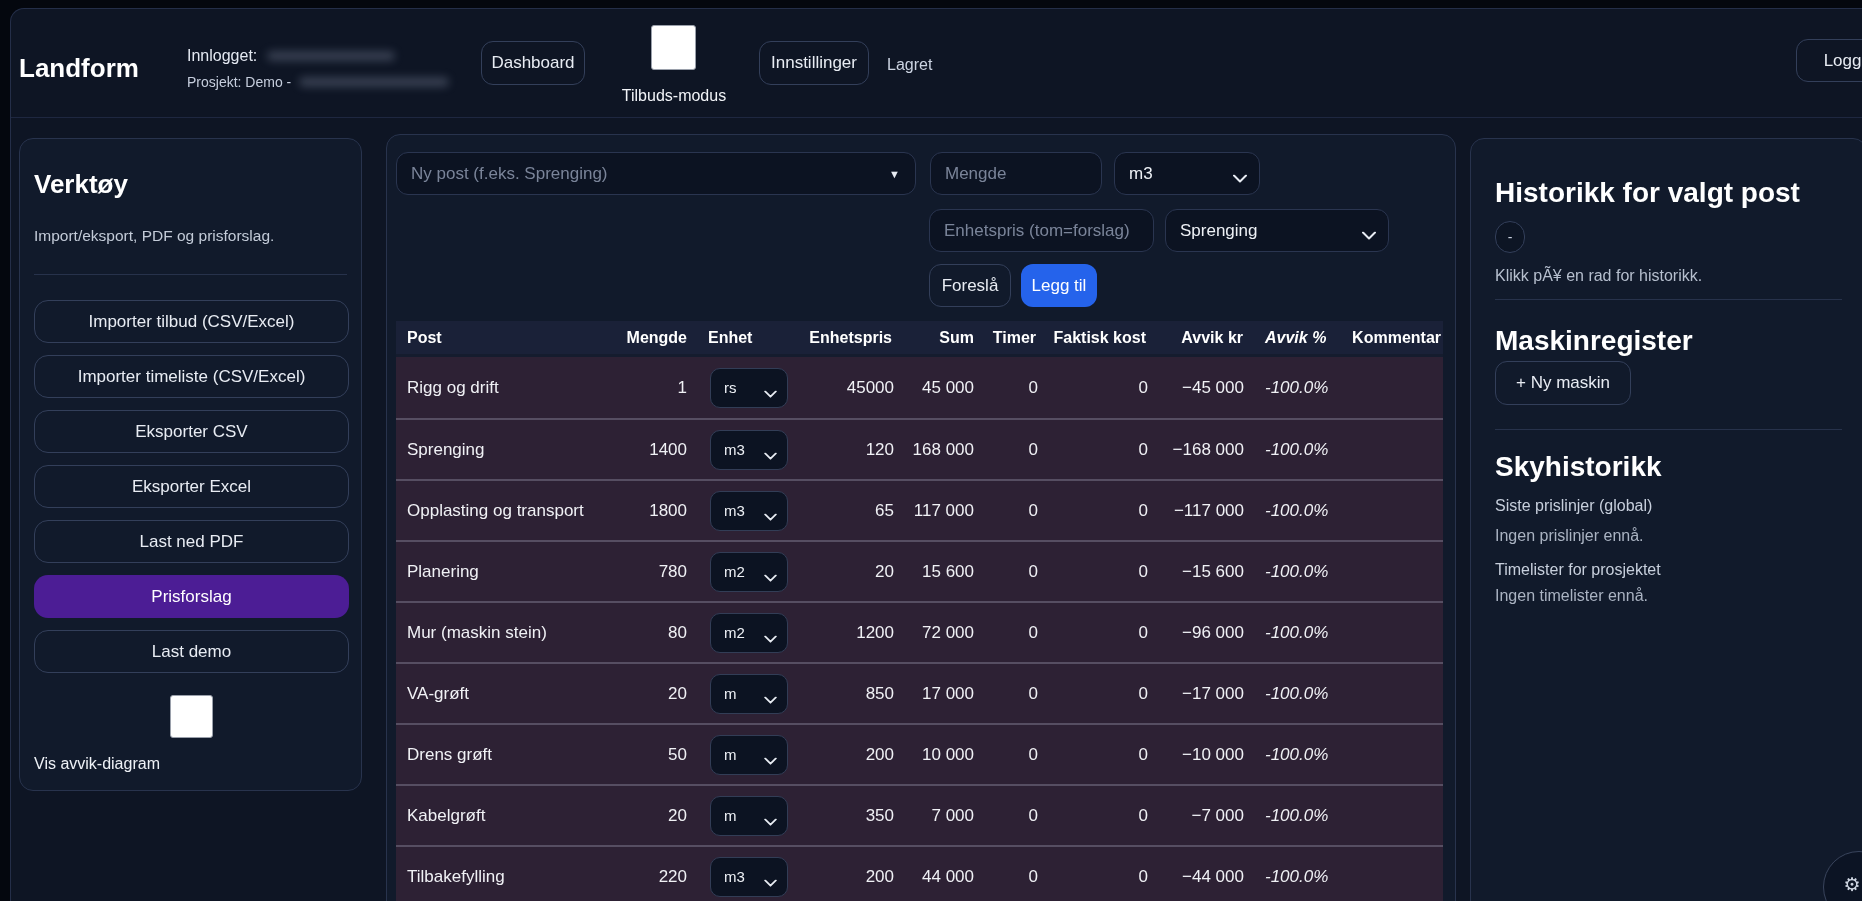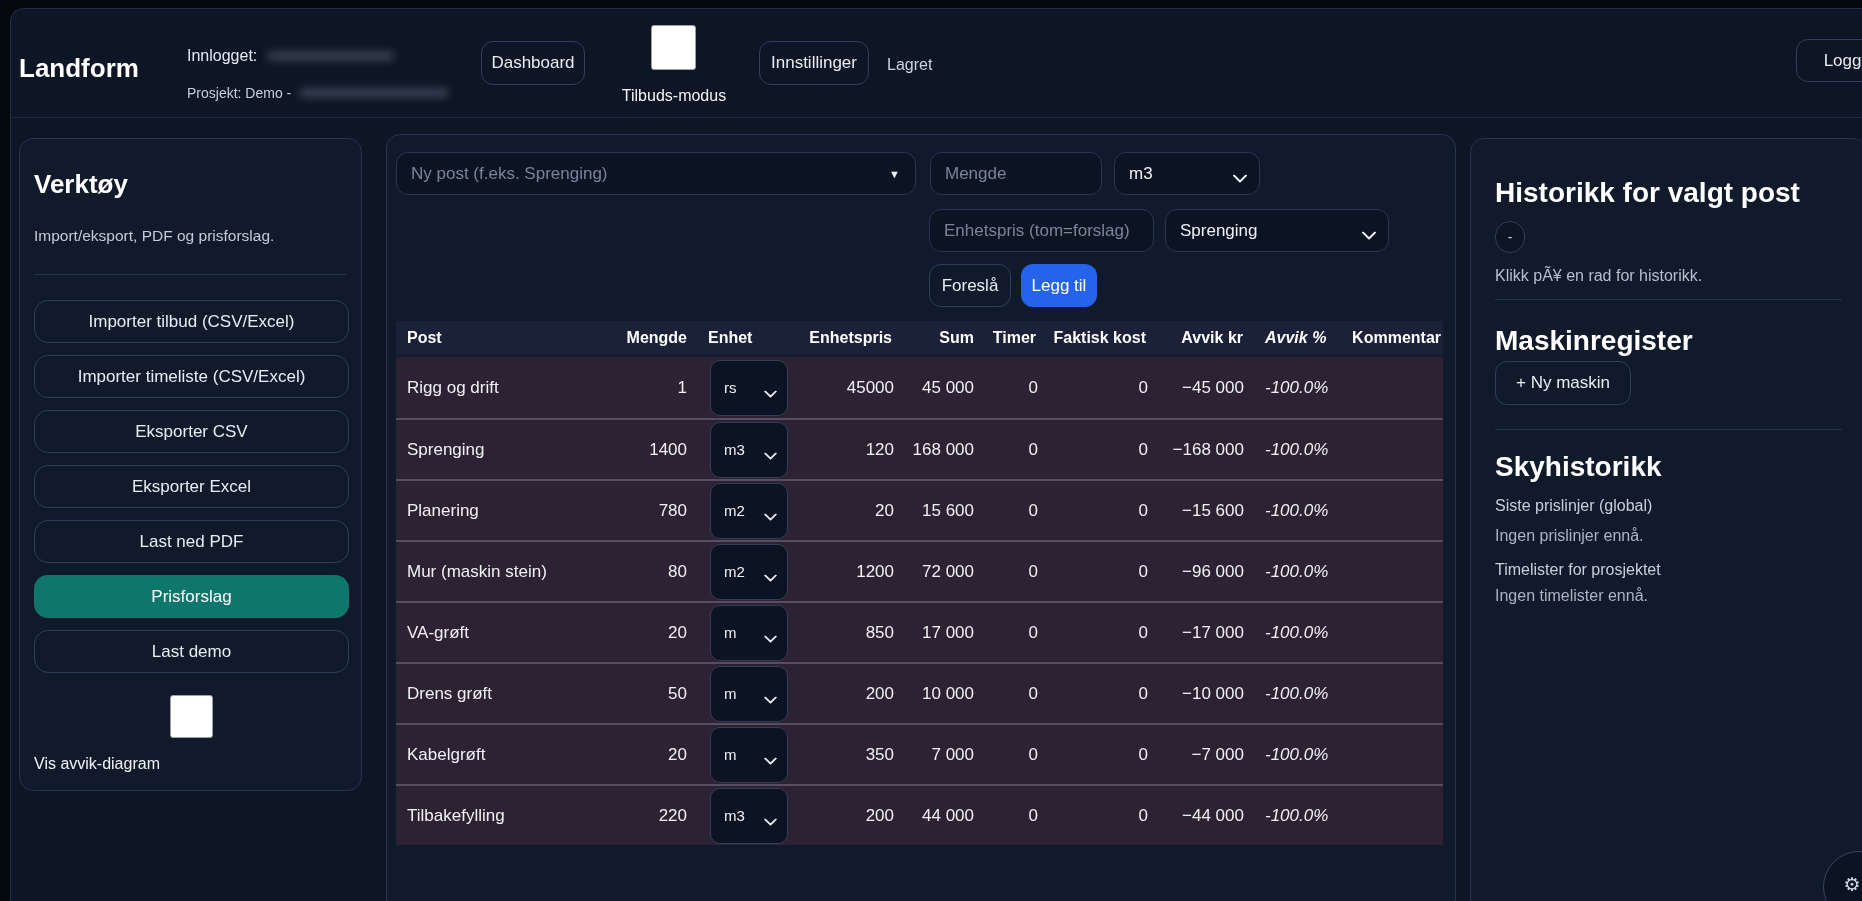--- a/index.html
+++ b/index.html
@@ -8,21 +8,21 @@
   .app { position:absolute; left:10px; top:8px; width:1900px; height:960px;
     background:#0e1524; border-top:1px solid #242e48; border-left:1px solid #242e48;
     border-top-left-radius:14px; }
 
   
   .header { position:absolute; left:0; top:0; width:100%; height:109px;
     border-bottom:1px solid #1e2740; }
   .brand { position:absolute; left:8px; top:44px; font-size:26px; font-weight:600; color:#fff; }
   .login-block { position:absolute; left:176px; top:38px; }
   .login-line1 { font-size:16px; color:#e4e9f2; display:flex; align-items:center; gap:10px; }
-  .login-line2 { font-size:14px; color:#c6cedd; margin-top:20px; display:flex; align-items:center; gap:8px; }
+  .login-line2 { font-size:14px; color:#c6cedd; margin-top:9px; display:flex; align-items:center; gap:8px; }
   .redact { display:inline-block; height:10px; border-radius:5px;
     background:rgba(160,172,196,0.28); filter:blur(4px); }
   .btn { display:flex; align-items:center; justify-content:center;
     background:transparent; border:1px solid #333f5a; border-radius:12px;
     color:#e8ecf3; font-size:17px; cursor:pointer;
     font-family:"Liberation Sans","DejaVu Sans",sans-serif; }
   .hdr-btn { position:absolute; top:32px; height:44px; }
   .dashboard-btn { left:470px; width:104px; }
   .innstillinger-btn { left:748px; width:110px; }
   .loggut-btn { left:1785px; width:112px; top:30px; height:43px; }
@@ -37,21 +37,21 @@
   .sidebar { left:8px; top:129px; width:343px; height:653px; }
   .main    { left:375px; top:125px; width:1070px; height:800px; }
   .rightp  { left:1459px; top:129px; width:397px; height:800px; }
 
   
   .sb-title { position:absolute; left:14px; top:30px; font-size:26px; font-weight:700; color:#fff; }
   .sb-desc  { position:absolute; left:14px; top:88px; font-size:15.5px; color:#c3cbd8; }
   .divider  { position:absolute; height:1px; background:#27324b; }
   .sb-div   { left:14px; right:14px; top:135px; }
   .sb-btn { position:absolute; left:14px; width:315px; height:43px; border-radius:14px; }
-  .sb-btn.active { background:#0f766e; border:none; color:#fff; }
+  .sb-btn.active { background:#4c1d95; border:none; color:#fff; }
   .sb-check { position:absolute; left:150px; top:556px; width:43px; height:43px; }
   .sb-checklabel { position:absolute; left:14px; top:616px; font-size:16px; color:#eef1f6; }
 
   
   .input, .selectwrap select {
     background:#0c1322; border:1px solid #2a3550; border-radius:12px;
     color:#eef1f6; font-size:17px; padding:0 14px; outline:none;
     font-family:"Liberation Sans","DejaVu Sans",sans-serif; }
   .input::placeholder { color:#7a8499; }
   .selectwrap { position:absolute;border-radius:21px; }
@@ -76,21 +76,21 @@
   .costtable { position:absolute; left:9px; top:186px; width:1047px;
     border-collapse:separate; border-spacing:0; table-layout:fixed; }
   .costtable th { background:#1a2138; color:#fff; font-weight:700; font-size:16px;
     height:36px; border-bottom:3px solid #151c2e; white-space:nowrap; }
   .costtable td { background:#2d2134; color:#f0f1f5; font-size:17px; height:61px;
     white-space:nowrap; overflow:hidden; }
   .costtable tr + tr td { border-top:2px solid #564e62; }
   .al { text-align:left; padding-left:11px; }
   .ar { text-align:right; padding-right:4px; }
   .unitcell .selectwrap { position:relative; display:inline-block; margin-left:18px;
-    width:78px; height:56px; vertical-align:middle; }
+    width:78px; height:40px; vertical-align:middle; }
   .unitcell select { font-size:15px; border-radius:10px; border-color:#323d56; padding-left:13px; }
   .pctcell { text-align:left; padding-left:18px;font-style:italic; }
 
   
   .rp-title { position:absolute; left:24px; font-size:28px; font-weight:700; color:#fff; }
   .rp-pill { position:absolute; left:24px; top:82px; width:30px; height:32px;
     border:1px solid #333f5a; border-radius:16px; background:#0d1524;
     display:flex; align-items:center; justify-content:center; font-size:14px; color:#c9d1df; }
   .rp-text { position:absolute; left:24px; font-size:16px; color:#b6bfce; }
   .rp-div { left:24px; right:24px; }
@@ -239,20 +239,41 @@
     </td>
     <td class="ar" style="padding-right:2px">120</td>
     <td class="ar">168 000</td>
     <td class="ar" style="padding-right:2px">0</td>
     <td class="ar" style="padding-right:2px">0</td>
     <td class="ar" style="padding-right:3px">−168 000</td>
     <td class="pctcell">-100.0%</td>
     <td></td>
   </tr>
 
+  <tr>
+    <td class="al">Opplasting og transport</td>
+    <td class="ar" style="padding-right:5px">1800</td>
+    <td class="unitcell">
+      <span class="selectwrap">
+        <select><option>m3</option></select>
+        <span class="chev" style="right:10px">
+          <svg width="13" height="8" viewBox="0 0 14 9">
+                    <path d="M1 1l6 6 6-6" stroke="#e8ecf3" stroke-width="2" fill="none" stroke-linecap="round" stroke-linejoin="round"></path>
+                  </svg>
+        </span>
+      </span>
+    </td>
+    <td class="ar" style="padding-right:2px">65</td>
+    <td class="ar">117 000</td>
+    <td class="ar" style="padding-right:2px">0</td>
+    <td class="ar" style="padding-right:2px">0</td>
+    <td class="ar" style="padding-right:3px">−117 000</td>
+    <td class="pctcell">-100.0%</td>
+    <td></td>
+  </tr>
 
   <tr>
     <td class="al">Planering</td>
     <td class="ar" style="padding-right:5px">780</td>
     <td class="unitcell">
       <span class="selectwrap">
         <select><option>m2</option></select>
         <span class="chev" style="right:10px">
           <svg width="13" height="8" viewBox="0 0 14 9">
                     <path d="M1 1l6 6 6-6" stroke="#e8ecf3" stroke-width="2" fill="none" stroke-linecap="round" stroke-linejoin="round"></path>

